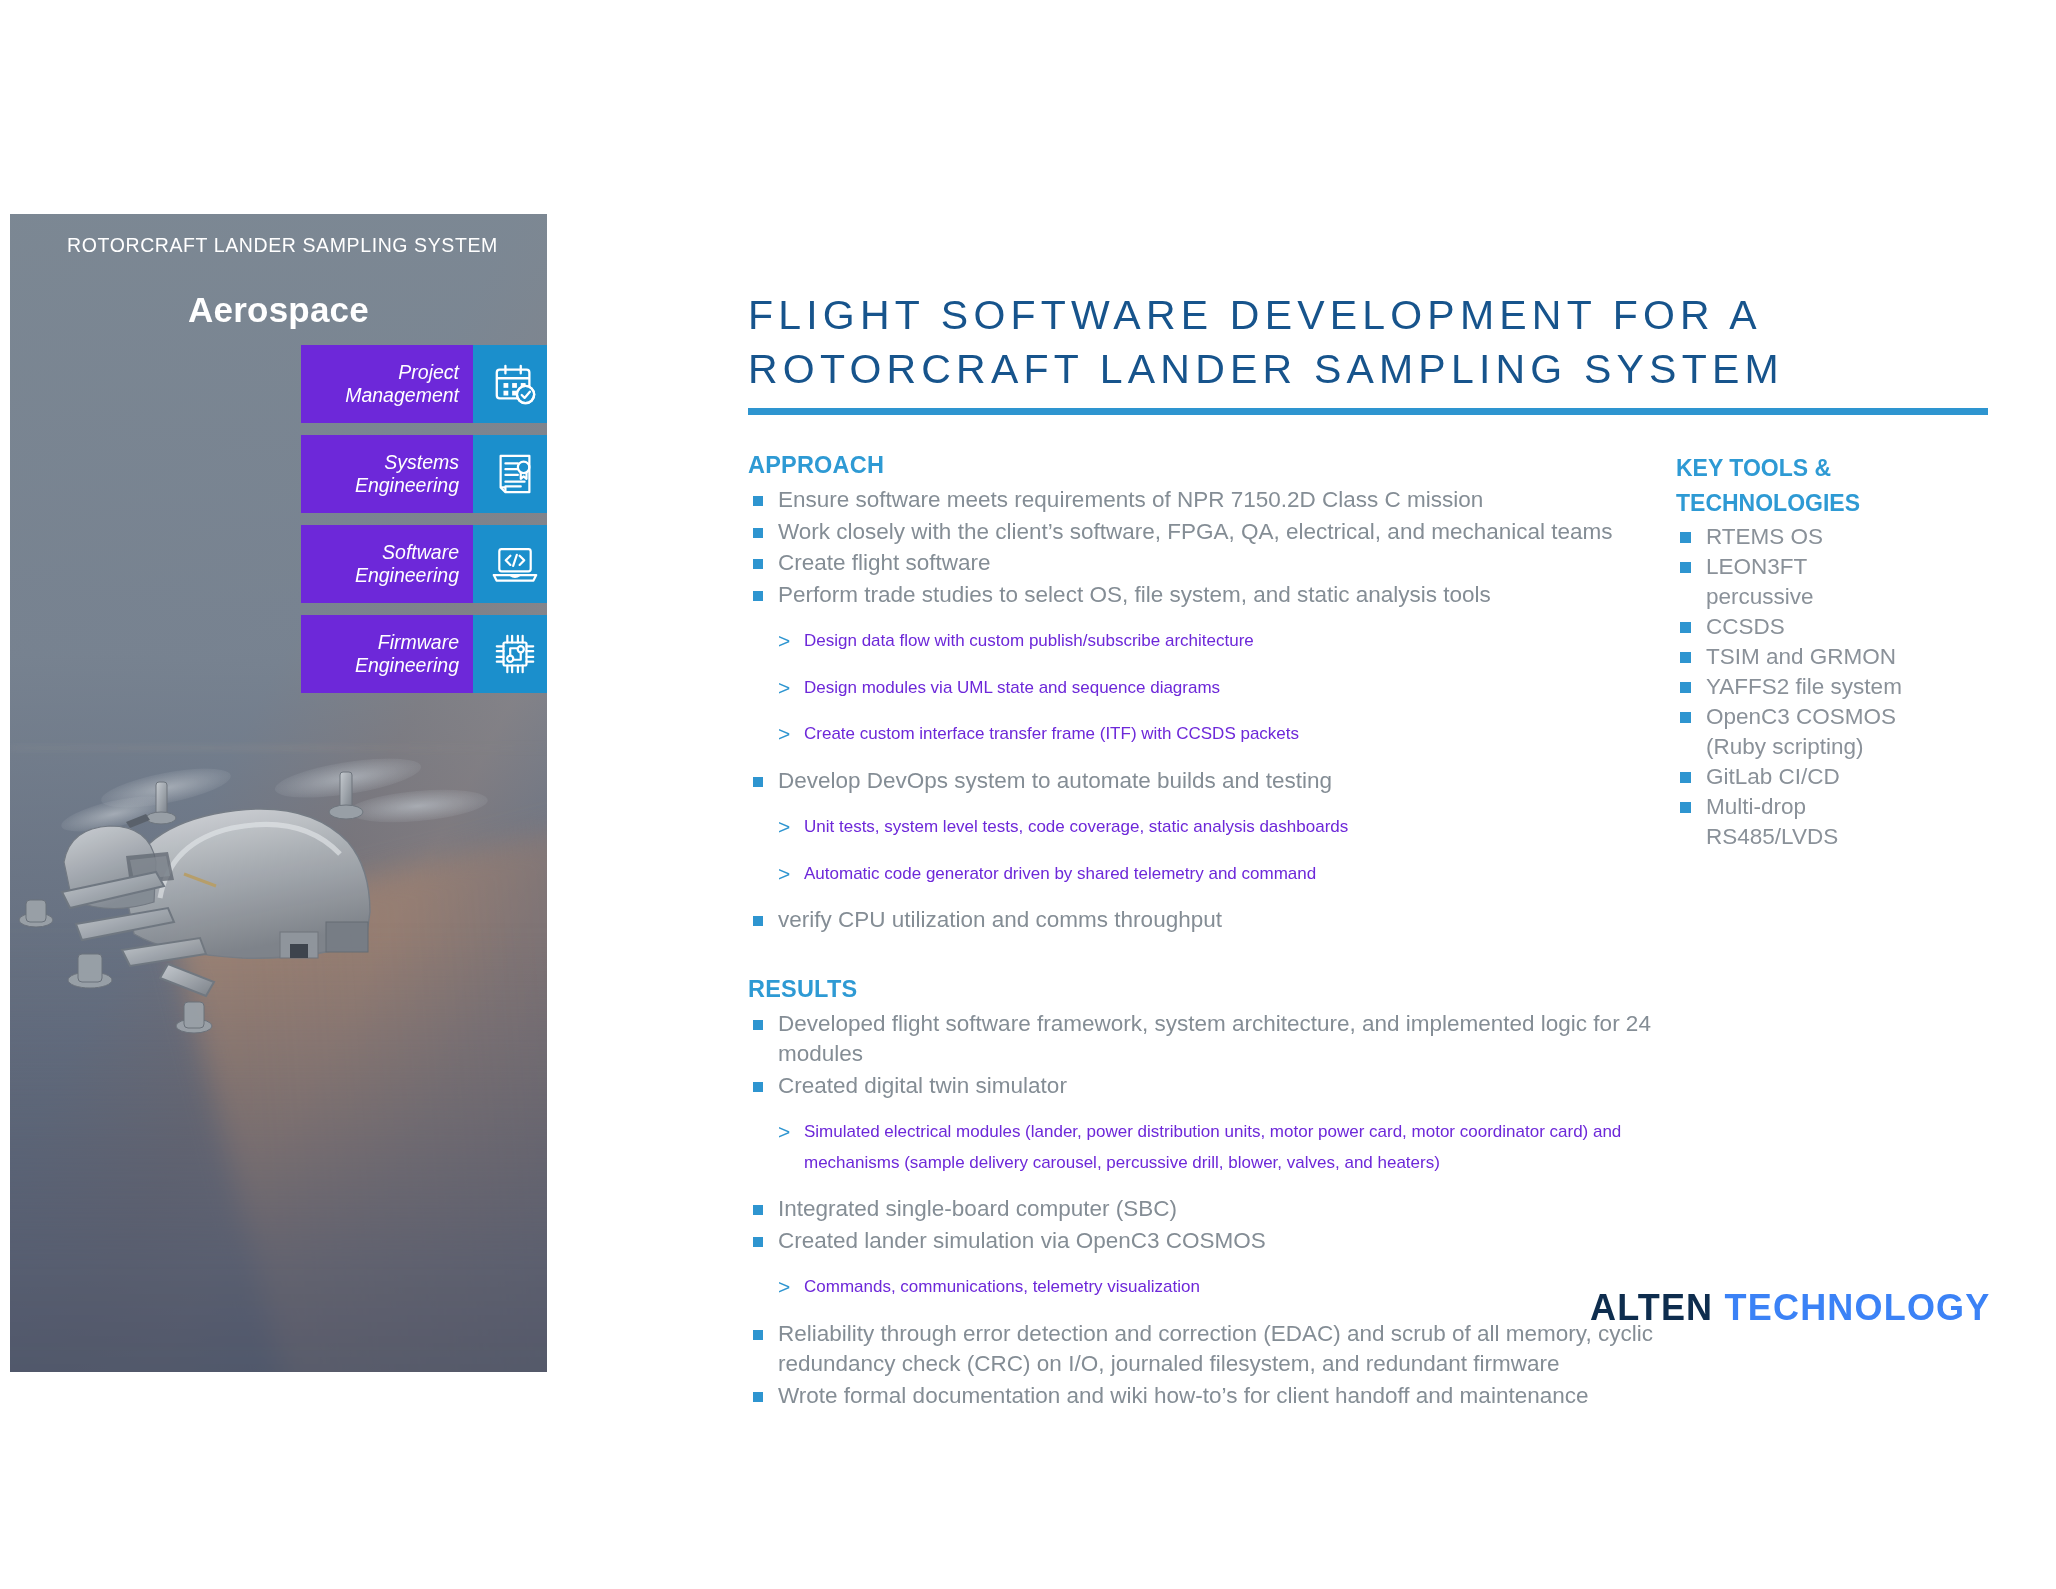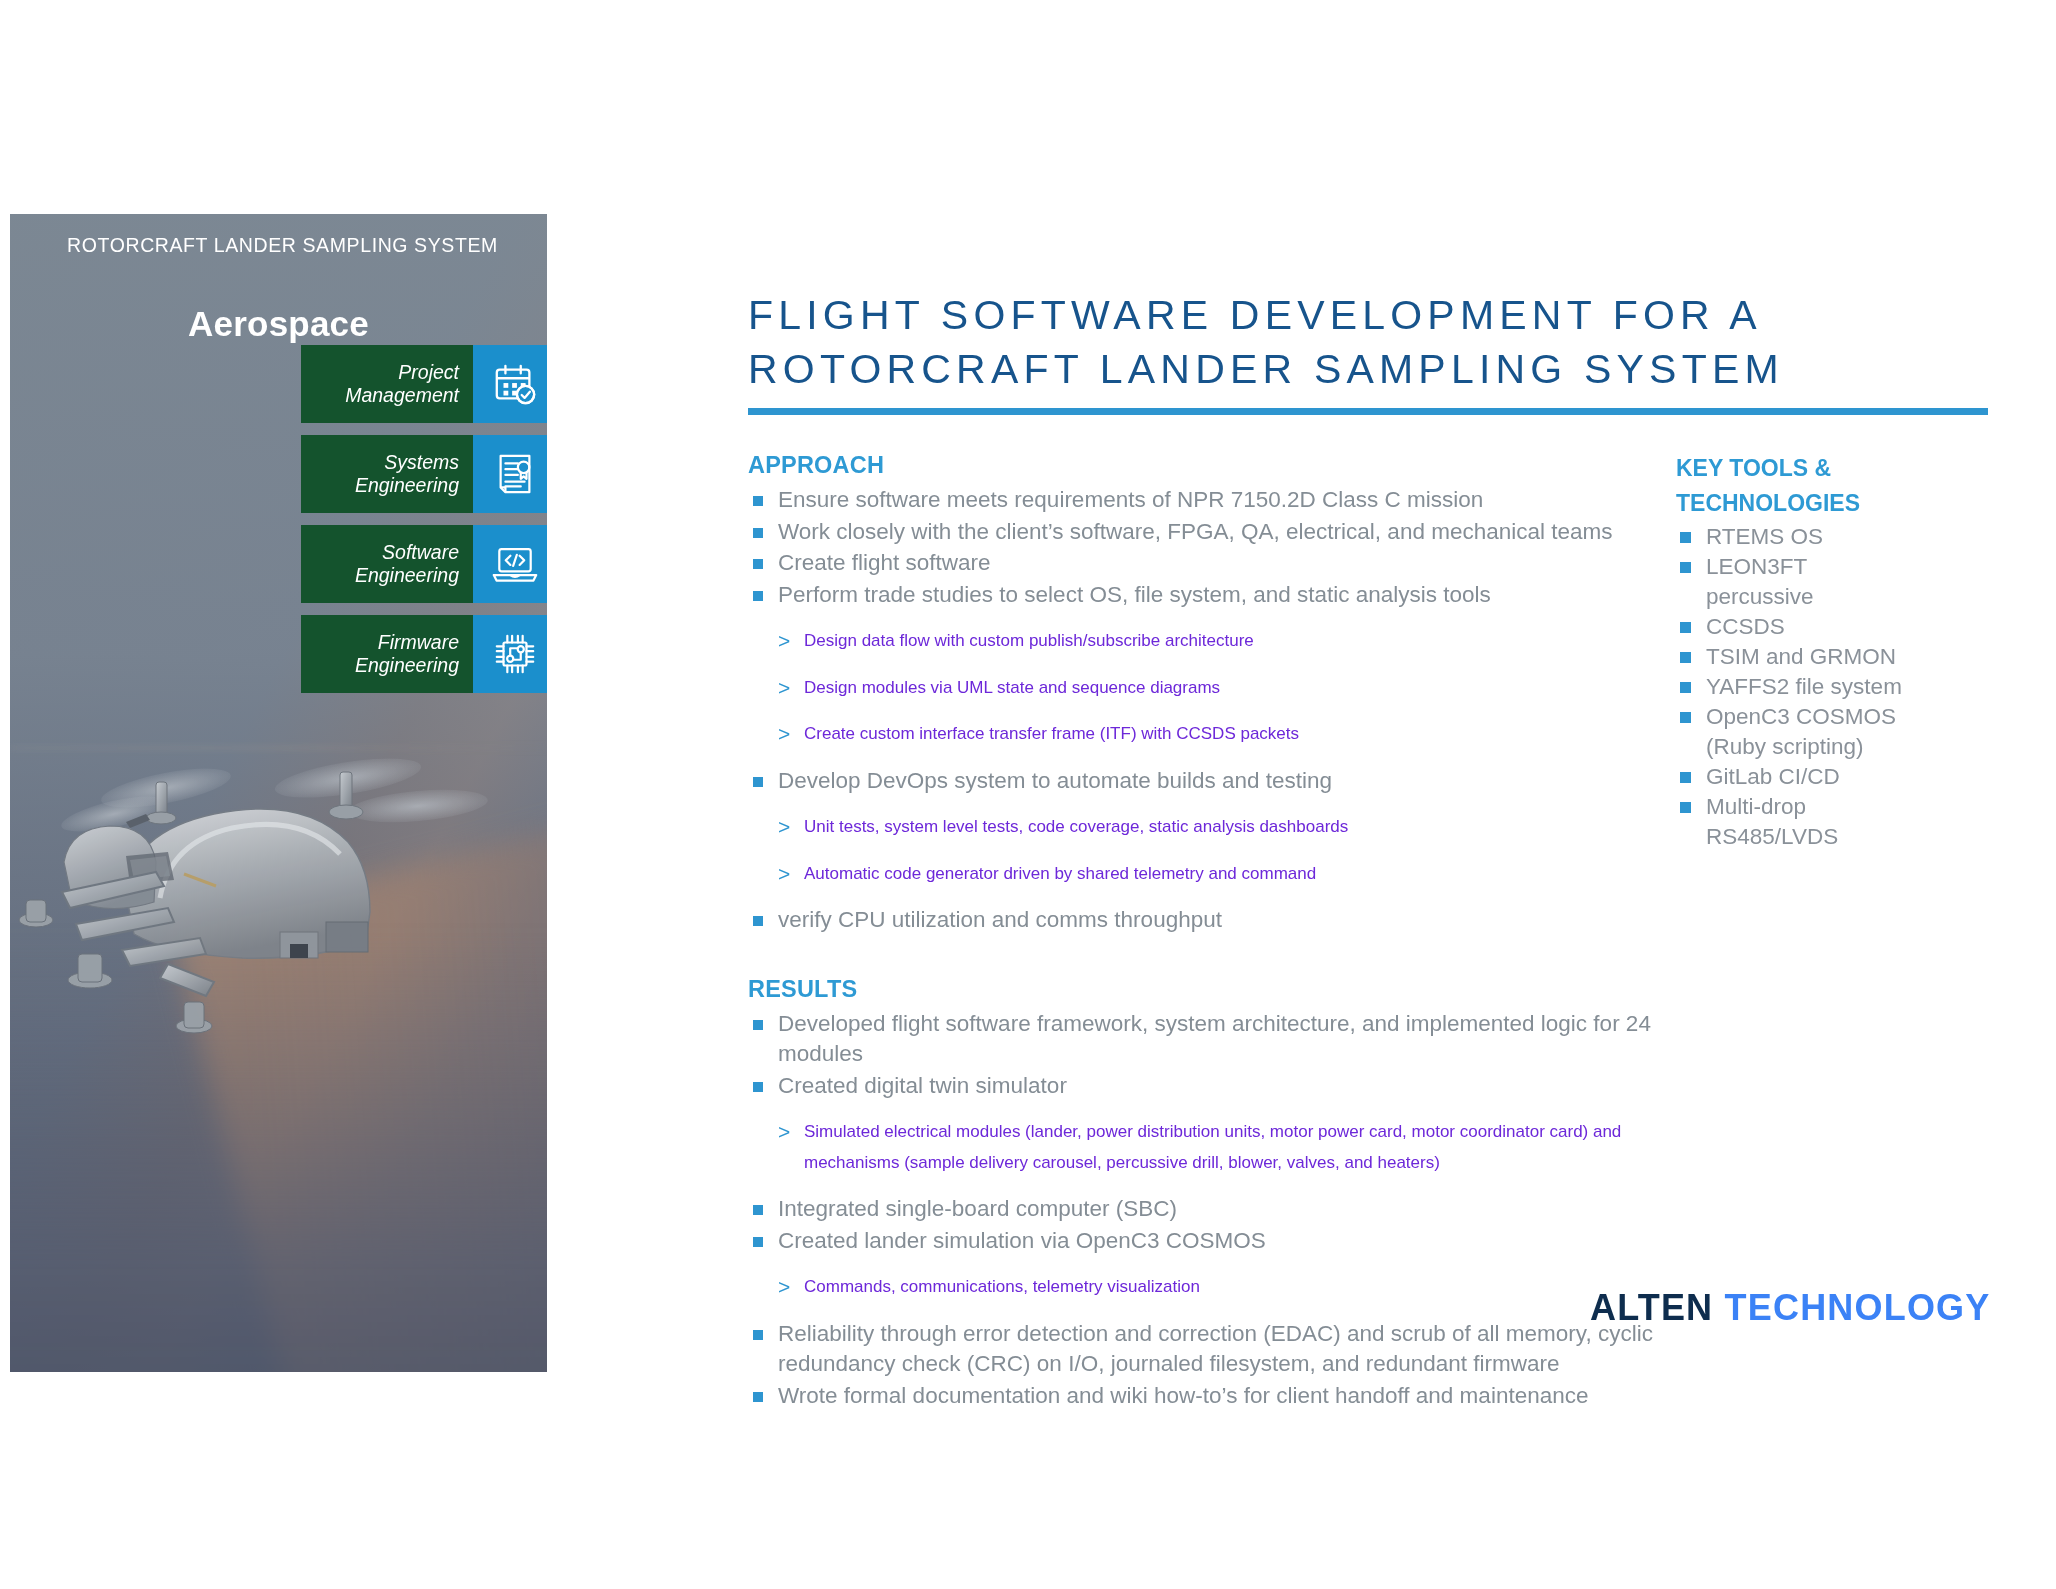--- a/index.html
+++ b/index.html
@@ -76,21 +76,21 @@
     top: 20px;
     text-align: center;
     color: #ffffff;
     font-size: 19.5px;
     letter-spacing: 0.6px;
     font-weight: 400;
   }
   .panel-title {
     position: absolute;
     left: 0; right: 0;
-    top: 90px;
+    top: 76px;
     text-align: center;
     color: #ffffff;
     font-size: 35px;
     font-weight: 700;
     letter-spacing: 0.2px;
   }
 
   
   .tiles {
     position: absolute;
@@ -99,21 +99,21 @@
     width: 272px;
   }
   .tile {
     display: flex;
     align-items: stretch;
     height: 78px;
     margin-bottom: 12px;
   }
   .tile-label {
     flex: 1 1 auto;
-    background: #14532d;
+    background: #6d28d9;
     color: #ffffff;
     font-style: italic;
     font-size: 19.5px;
     line-height: 23px;
     text-align: right;
     padding: 0 14px 0 10px;
     display: flex;
     flex-direction: column;
     align-items: flex-end;
     justify-content: center;

